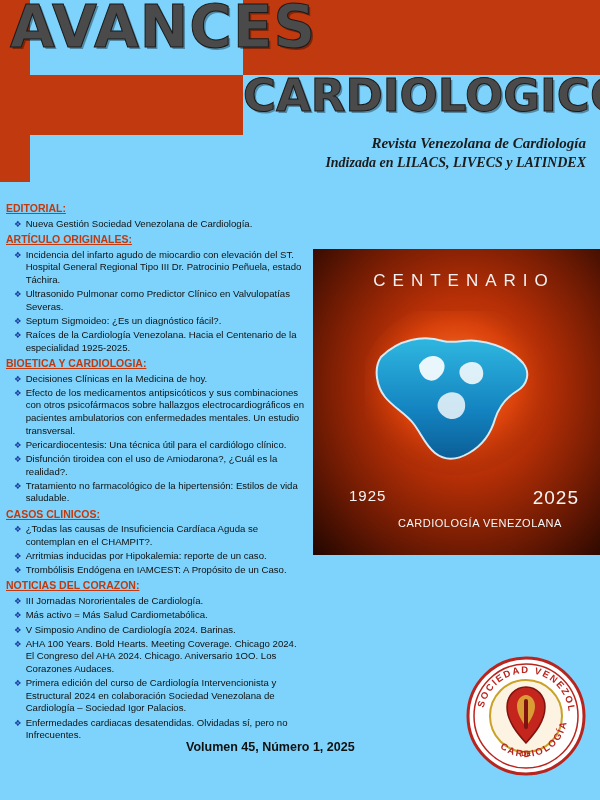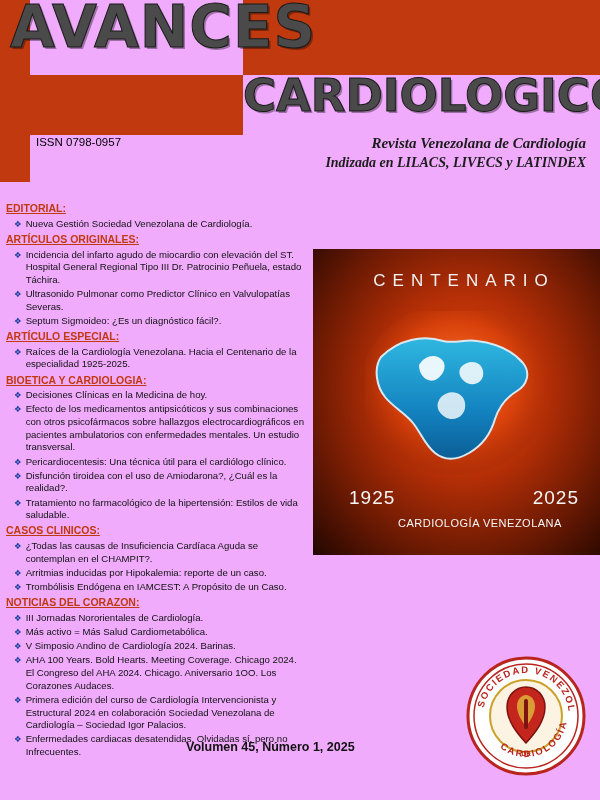--- a/index.html
+++ b/index.html
@@ -6,21 +6,21 @@
   html, body {
     margin: 0; padding: 0;
     width: 600px; height: 800px;
     background: #ffffff;
     font-family: "Liberation Sans", sans-serif;
     overflow: hidden;
   }
   .page {
     position: relative;
     width: 600px; height: 800px;
-    background: #f0abfc;
+    background: #7dd3fc;
   }
 
   
   .masthead {
     position: relative;
     width: 600px;
     height: 182px;
     overflow: hidden;
   }
   .red-block-1 {
@@ -154,21 +154,21 @@
   }
   .map-shape {
     position: absolute;
     left: 0; top: 0;
     width: 100%; height: 100%;
   }
   .cent-year-left {
     position: absolute;
     left: 36px; top: 238px;
     color: #f5f5f5;
-    font-size: 19px;
+    font-size: 15px;
     letter-spacing: 1px;
   }
   .cent-year-right {
     position: absolute;
     right: 36px; top: 238px;
     color: #f5f5f5;
     font-size: 19px;
     letter-spacing: 1px;
     margin-left: 32px;
   }
@@ -204,53 +204,51 @@
 
 <div class="page">
 
   <div class="masthead">
     <div class="red-block-1"></div>
     <div class="red-block-2"></div>
     <div class="red-block-3"></div>
     <div class="title-avances">AVANCES</div>
     <div class="title-cardiologicos">CARDIOLOGICOS</div>
     <div class="issn-block">
-      <div>ISSN 0798-0957</div>
     </div>
     <div class="subtitle-block">
       <div class="subtitle-1">Revista Venezolana de Cardiología</div>
       <div class="subtitle-2">Indizada en LILACS, LIVECS y LATINDEX</div>
     </div>
   </div>
 
   <div class="toc" id="toc-root">
       <div class="toc-section">
         <div class="section-head">EDITORIAL:</div>
         <div class="entry">
           <span class="bullet">❖</span>
           <span class="entry-text">Nueva Gestión Sociedad Venezolana de Cardiología.</span>
         </div>
       </div>
       <div class="toc-section">
-        <div class="section-head">ARTÍCULOS ORIGINALES:</div>
+        <div class="section-head">ARTÍCULO ORIGINALES:</div>
         <div class="entry">
           <span class="bullet">❖</span>
           <span class="entry-text">Incidencia del infarto agudo de miocardio con elevación del ST. Hospital General Regional Tipo III Dr. Patrocinio Peñuela, estado Táchira.</span>
         </div>
         <div class="entry">
           <span class="bullet">❖</span>
           <span class="entry-text">Ultrasonido Pulmonar como Predictor Clínico en Valvulopatías Severas.</span>
         </div>
         <div class="entry">
           <span class="bullet">❖</span>
           <span class="entry-text">Septum Sigmoideo: ¿Es un diagnóstico fácil?.</span>
         </div>
       </div>
       <div class="toc-section">
-        <div class="section-head">ARTÍCULO ESPECIAL:</div>
         <div class="entry">
           <span class="bullet">❖</span>
           <span class="entry-text">Raíces de la Cardiología Venezolana.  Hacia el Centenario de la especialidad 1925-2025.</span>
         </div>
       </div>
       <div class="toc-section">
         <div class="section-head">BIOETICA Y CARDIOLOGIA:</div>
         <div class="entry">
           <span class="bullet">❖</span>
           <span class="entry-text">Decisiones Clínicas en la Medicina de hoy.</span>

